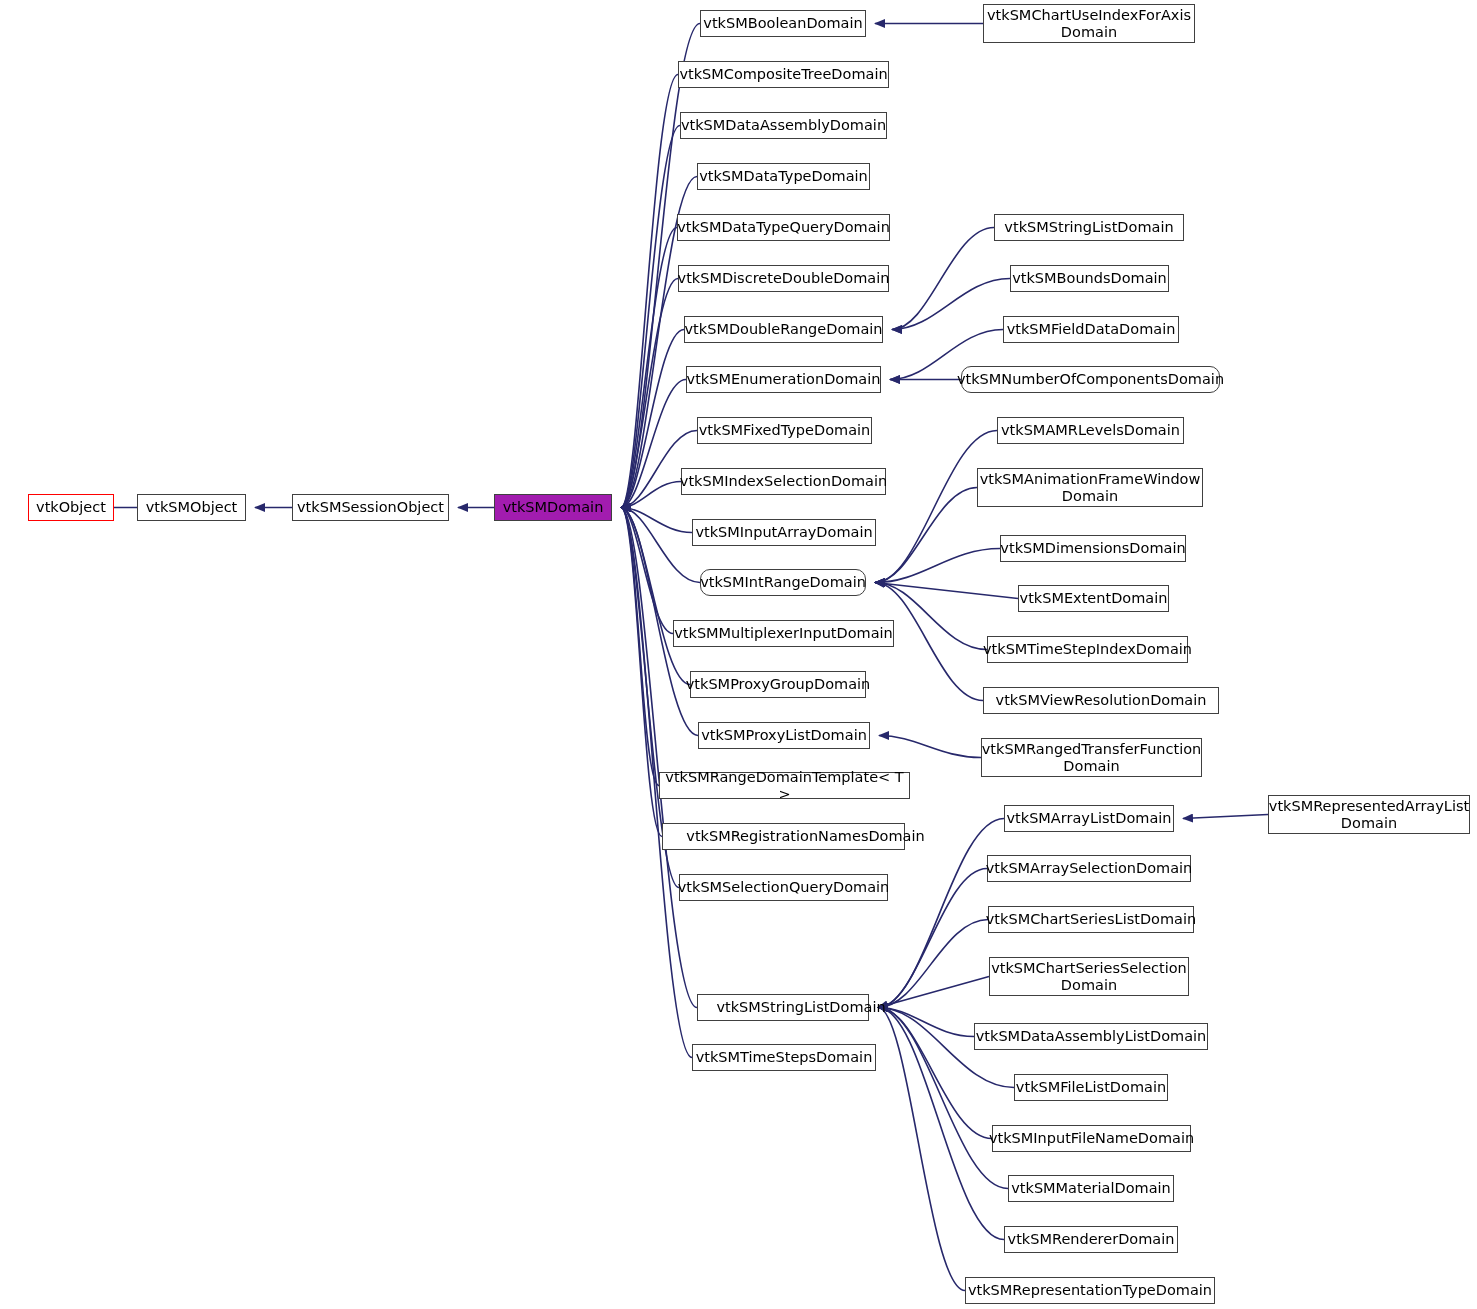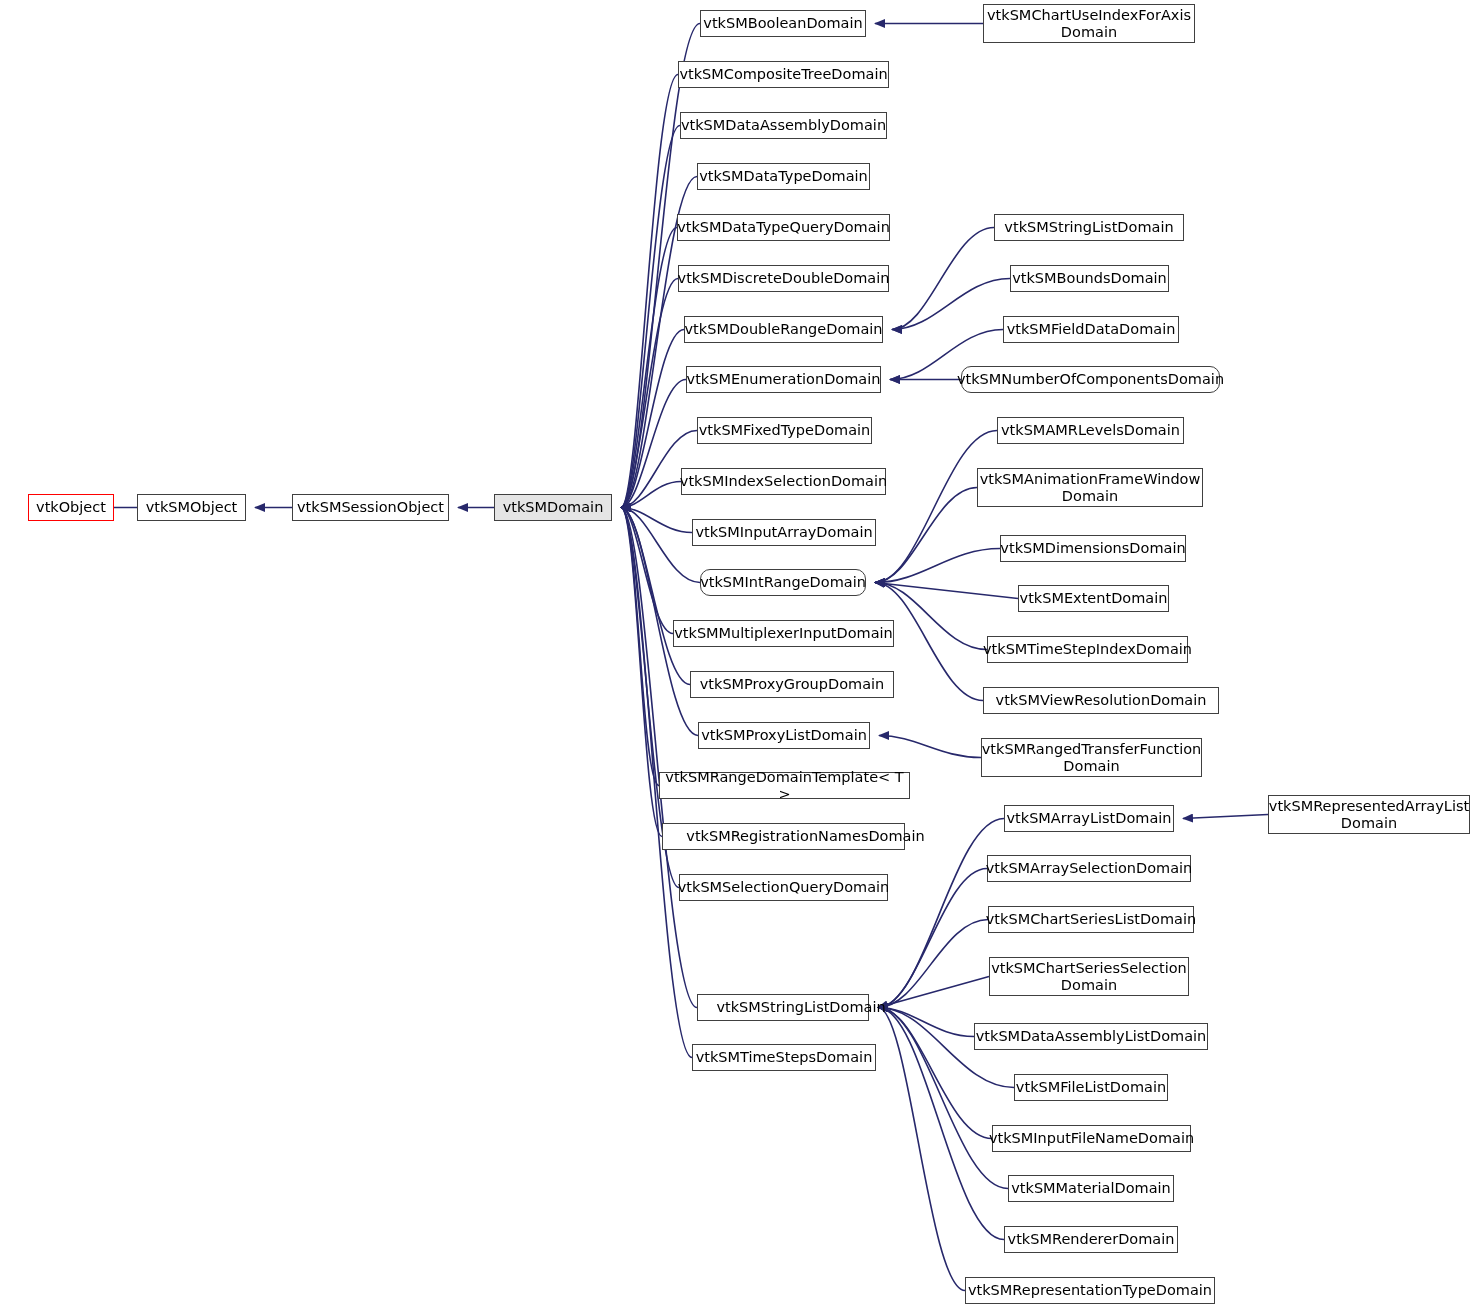--- a/index.html
+++ b/index.html
@@ -36,21 +36,21 @@
     line-height:17px;
     letter-spacing:0px;
     white-space:pre-line;
     z-index:2;
   }
   .node.root{
     border:1px solid #ff0000;
     background:#ffffff;
   }
   .node.current{
-    background:#e5e5e5;
+    background:#a21caf;
     border:1px solid #404040;
   }
 </style>
 </head>
 <body>
 
 <div id="diagram">
   <svg id="edges" width="1477" height="1309" viewBox="0 0 1477 1309">
       <defs>
         <marker id="ah" markerWidth="11" markerHeight="9" refX="10" refY="4.5" orient="auto" markerUnits="userSpaceOnUse">
@@ -114,21 +114,21 @@
     <div class="node" style="left: 697px; top: 163px; width: 173px; height: 27px;">vtkSMDataTypeDomain</div>
     <div class="node" style="left: 677px; top: 214px; width: 213px; height: 27px;">vtkSMDataTypeQueryDomain</div>
     <div class="node" style="left: 678px; top: 265px; width: 211px; height: 27px;">vtkSMDiscreteDoubleDomain</div>
     <div class="node" style="left: 684px; top: 316px; width: 199px; height: 27px;">vtkSMDoubleRangeDomain</div>
     <div class="node" style="left: 686px; top: 366px; width: 195px; height: 27px;">vtkSMEnumerationDomain</div>
     <div class="node" style="left: 697px; top: 417px; width: 175px; height: 27px;">vtkSMFixedTypeDomain</div>
     <div class="node" style="left: 681px; top: 468px; width: 205px; height: 27px;">vtkSMIndexSelectionDomain</div>
     <div class="node" style="left: 692px; top: 519px; width: 184px; height: 27px;">vtkSMInputArrayDomain</div>
     <div class="node" style="left: 700px; top: 569px; width: 166px; height: 27px; border-radius: 10px;">vtkSMIntRangeDomain</div>
     <div class="node" style="left: 673px; top: 620px; width: 221px; height: 27px;">vtkSMMultiplexerInputDomain</div>
-    <div class="node" style="left: 690px; top: 671px; width: 204px; height: 27px;">vtkSMProxyGroupDomain</div>
+    <div class="node" style="left: 690px; top: 671px; width: 176px; height: 27px;">vtkSMProxyGroupDomain</div>
     <div class="node" style="left: 698px; top: 722px; width: 172px; height: 27px;">vtkSMProxyListDomain</div>
     <div class="node" style="left: 659px; top: 772px; width: 251px; height: 27px;">vtkSMRangeDomainTemplate&lt; T &gt;</div>
     <div class="node" style="left: 662px; top: 823px; width: 243px; height: 27px; padding-left: 44px;">vtkSMRegistrationNamesDomain</div>
     <div class="node" style="left: 679px; top: 874px; width: 209px; height: 27px;">vtkSMSelectionQueryDomain</div>
     <div class="node" style="left: 697px; top: 994px; width: 172px; height: 27px; padding-left: 36px;">vtkSMStringListDomain</div>
     <div class="node" style="left: 692px; top: 1044px; width: 184px; height: 27px;">vtkSMTimeStepsDomain</div>
     <div class="node" style="left: 983px; top: 4px; width: 212px; height: 39px;">vtkSMChartUseIndexForAxis
 Domain</div>
     <div class="node" style="left: 994px; top: 214px; width: 190px; height: 27px;">vtkSMStringListDomain</div>
     <div class="node" style="left: 1010px; top: 265px; width: 159px; height: 27px;">vtkSMBoundsDomain</div>

